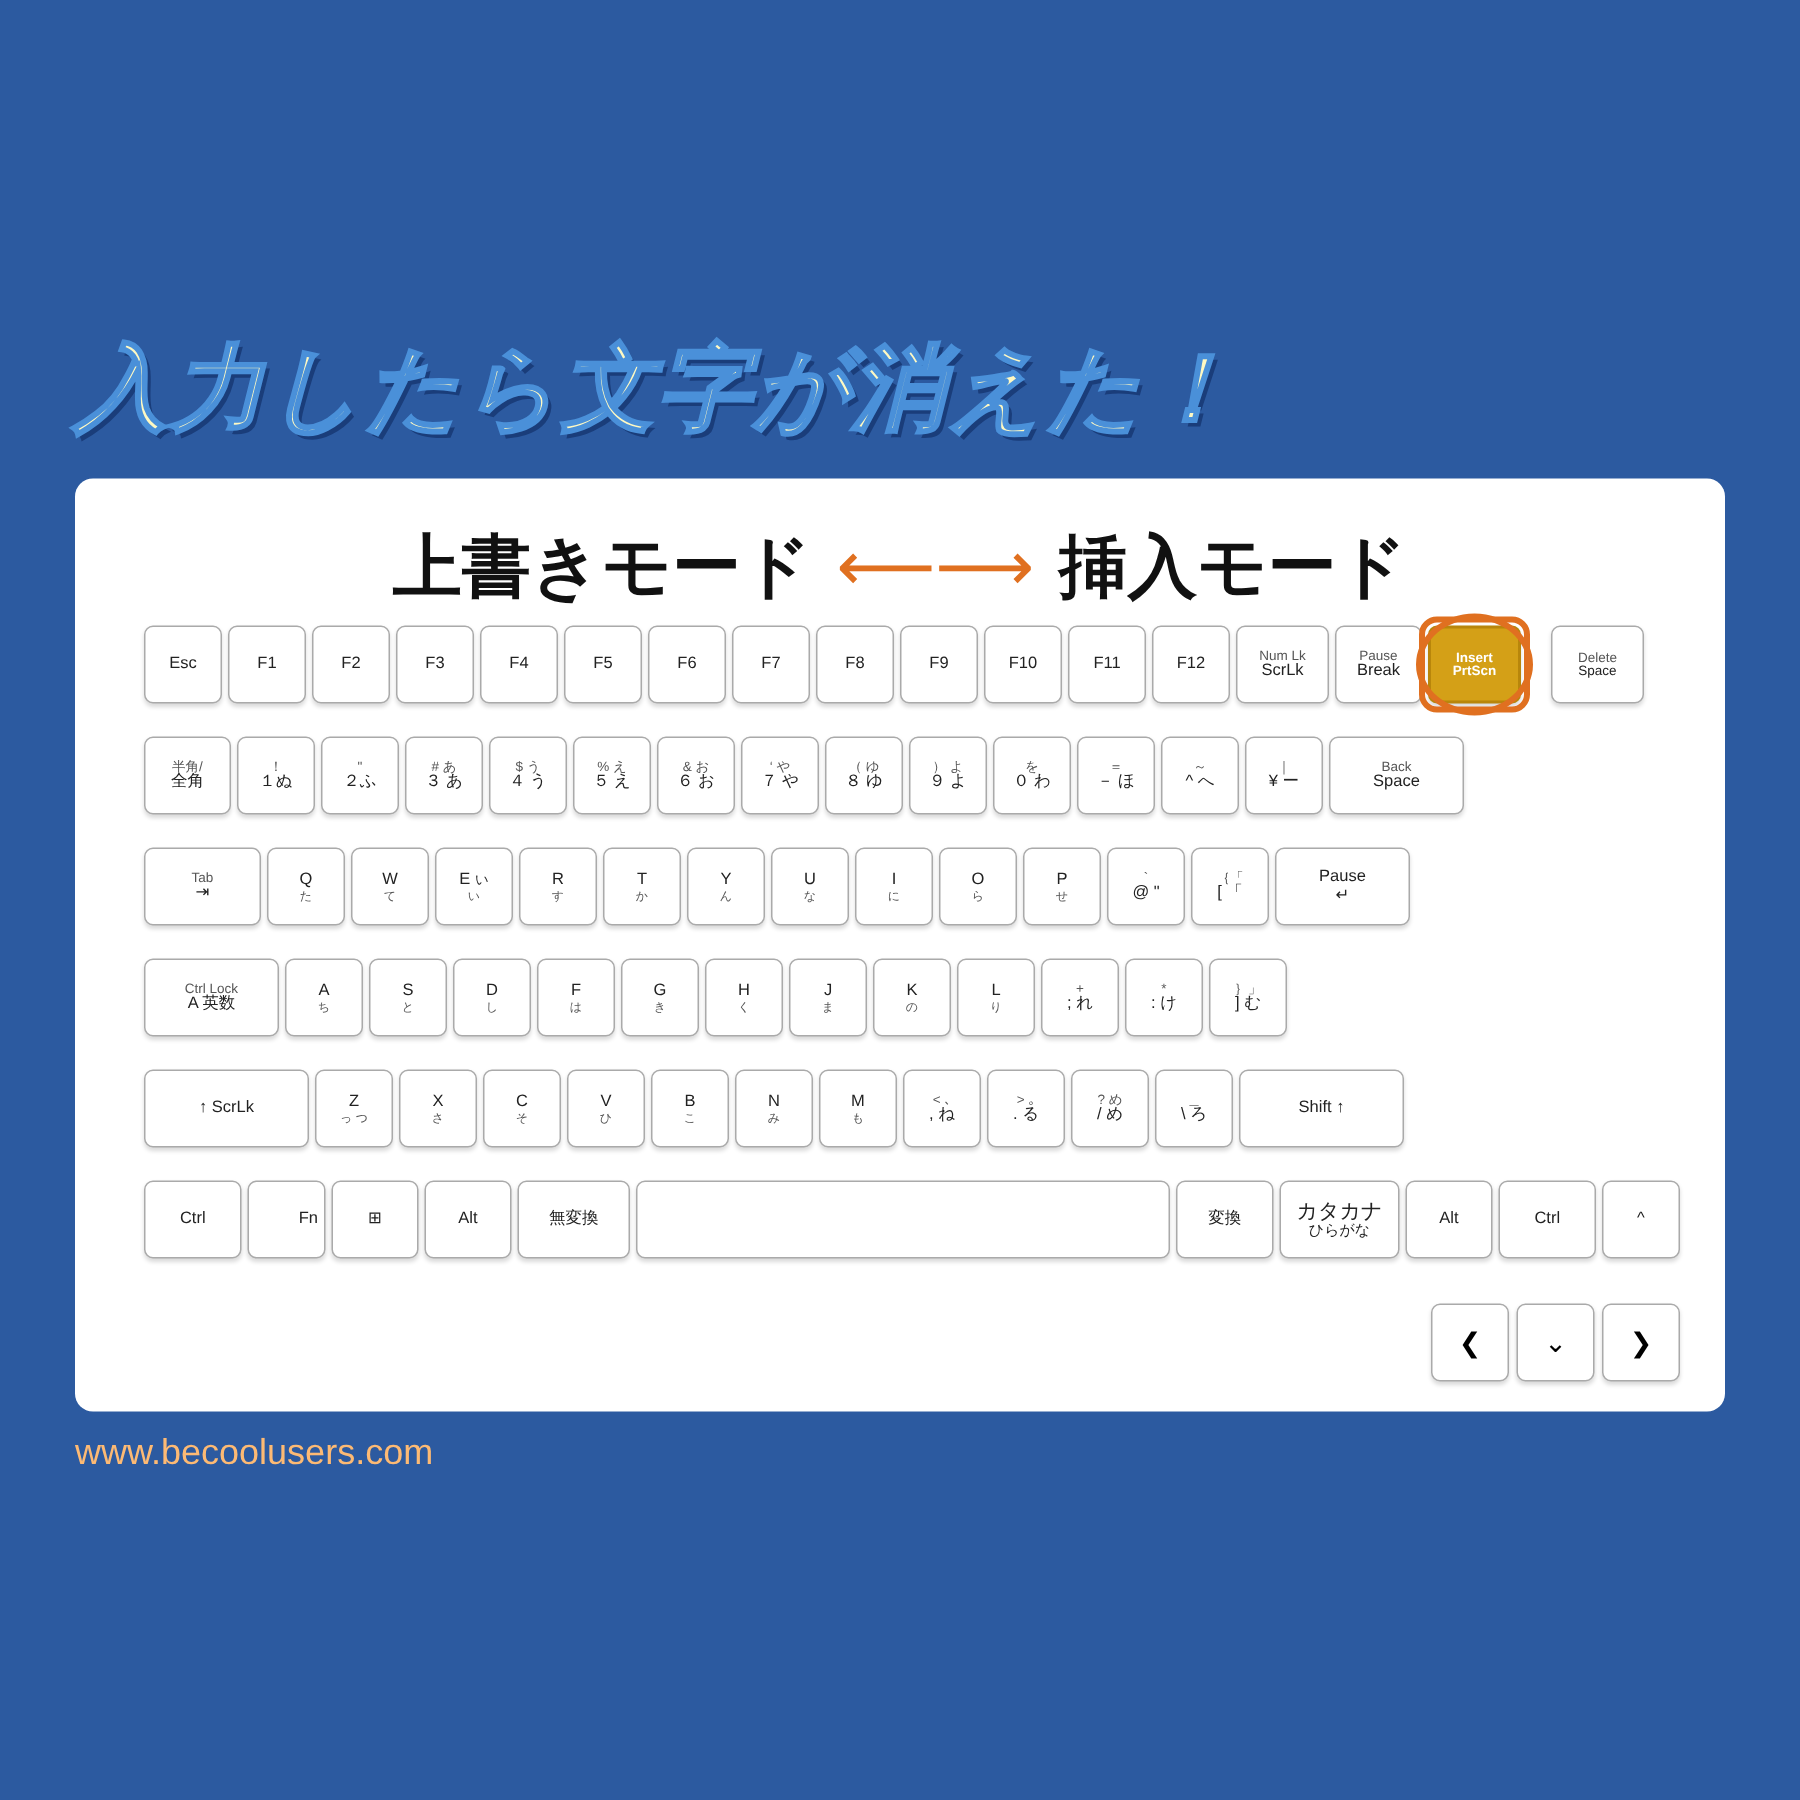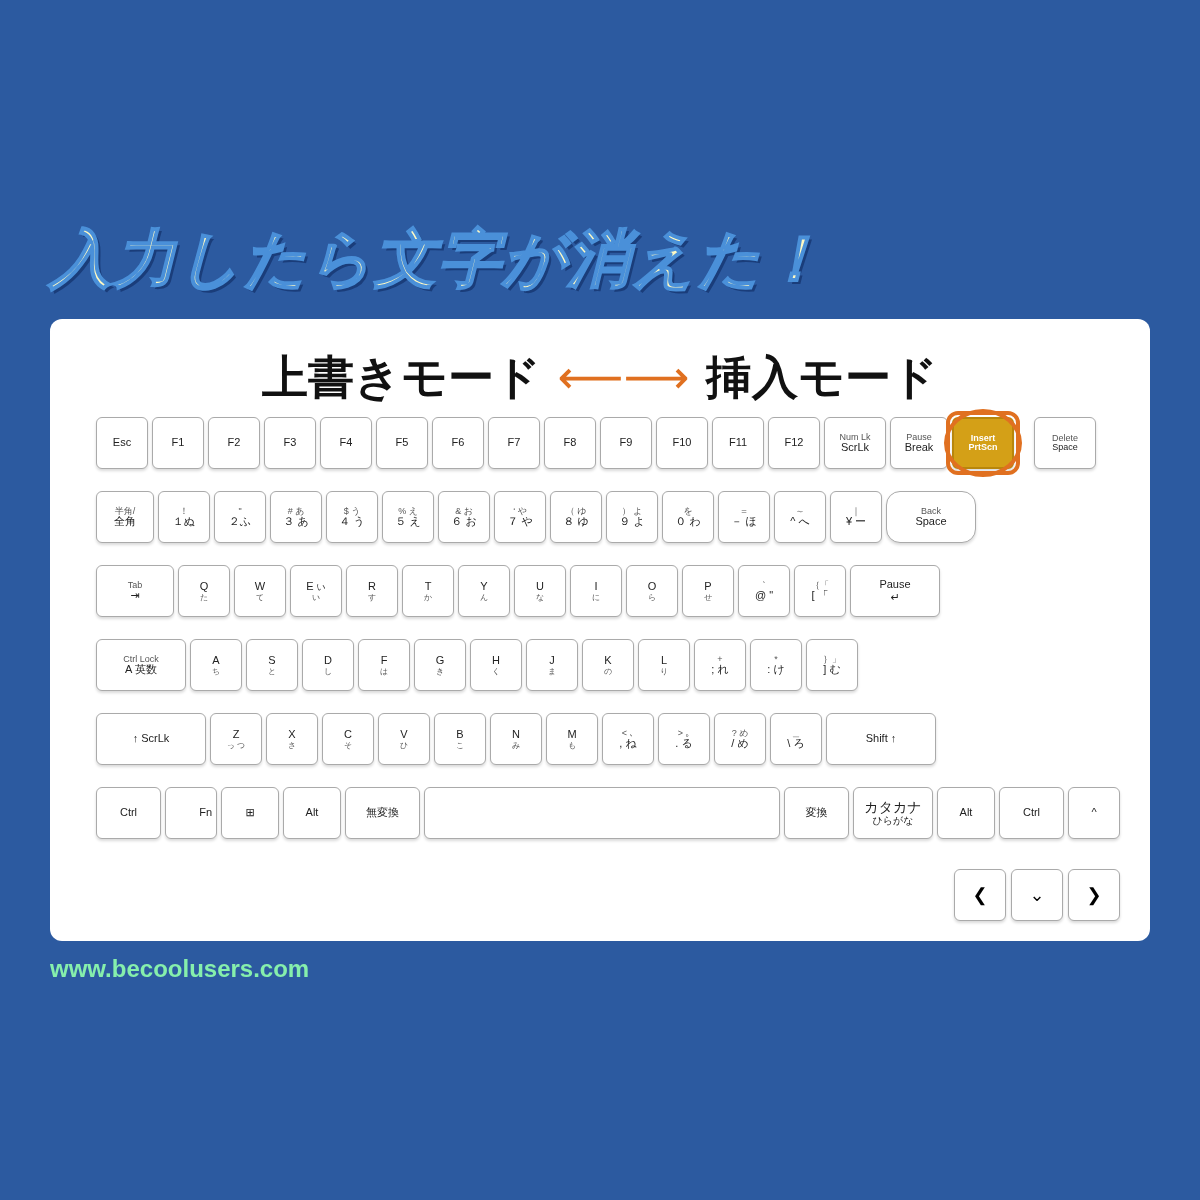--- a/index.html
+++ b/index.html
@@ -124,21 +124,21 @@
     .key-enter { min-width: 90px; height: 52px; }
     .key-space { flex: 1; min-width: 200px; }
     .key-ctrl-l { min-width: 65px; }
     .key-ctrl-r { min-width: 65px; }
     .key-fn { min-width: 52px; align-items: flex-end; }
     .key-win { min-width: 58px; }
     .key-alt { min-width: 58px; }
     .key-muhenkan { min-width: 75px; }
     .key-henkan { min-width: 65px; }
     .key-katakana { min-width: 80px; }
-    .key-backspace { min-width: 90px; height: 52px; border-radius: 14px; }
+    .key-backspace { min-width: 90px; height: 52px; }
     .key-numpad { min-width: 62px; }
     .key-pause { min-width: 58px; }
     .key-insert-key {
       min-width: 62px;
       background: #d4a017;
       border: 2.5px solid #b8860b;
       color: white;
       font-weight: bold;
       position: relative;
     }
@@ -158,23 +158,23 @@
       top: -10px;
       left: -10px;
       right: -10px;
       bottom: -10px;
       border: 4px solid #e07020;
       border-radius: 50%;
       pointer-events: none;
     }
 
     .website {
-      color: #86efac;
+      color: #fdba74;
       font-size: 24px;
-      font-weight: bold;
+      font-weight: normal;
       margin-top: 14px;
     }
 
     .nav-row {
       display: flex;
       gap: 5px;
       margin-top: 8px;
       justify-content: flex-end;
       width: 100%;
     }

